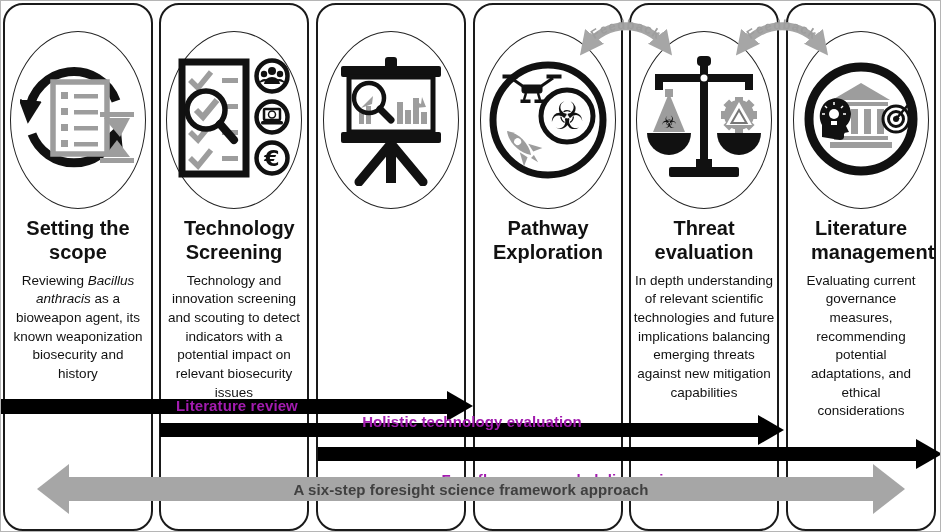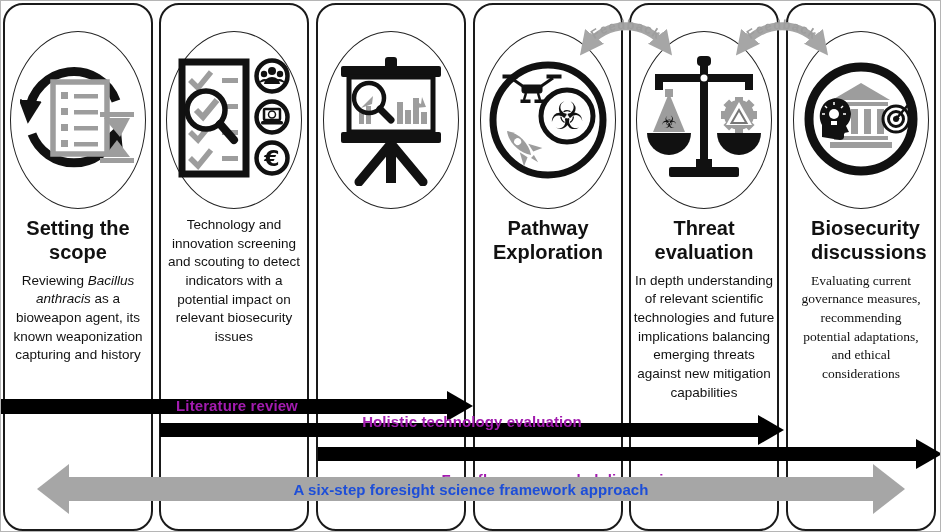--- a/index.html
+++ b/index.html
@@ -6,34 +6,34 @@
   .fig{position:relative;width:941px;height:532px;box-sizing:border-box;border:1px solid #b5b5b5;
        background:#fff;font-family:"Liberation Sans",sans-serif;color:#111;overflow:hidden;}
   .panel{position:absolute;top:2px;width:150px;height:528px;box-sizing:border-box;
          border:2px solid #1a1a1a;border-radius:20px;background:#fff;text-align:center;}
   .p1{left:2px}.p2{left:158px}.p3{left:315px}.p4{left:472px}.p5{left:628px}.p6{left:785px}
   .oval{width:136px;height:178px;box-sizing:border-box;border:1.5px solid #222;border-radius:50%;
         margin:26px auto 0;display:flex;align-items:center;justify-content:center;background:#fff;}
   .title{font-weight:bold;font-size:20px;line-height:1.22;margin:7px auto 0;}
   .tw-narrow{max-width:100px;}
   .desc{font-size:13.5px;line-height:1.38;margin:7px auto 0;max-width:142px;}
-  .desc-w132{max-width:132px;} .desc-w122{max-width:122px;font-family:Liberation Serif, serif;}
+  .desc-w132{max-width:132px;} .desc-w122{max-width:122px;}
   .it{font-style:italic;}
   
   .band{position:absolute;background:#000;}
   .head{position:absolute;width:0;height:0;border-style:solid;
         border-color:transparent transparent transparent #000;}
   .ghead-l{position:absolute;width:0;height:0;border-style:solid;
         border-color:transparent #a6a6a6 transparent transparent;}
   .ghead-r{position:absolute;width:0;height:0;border-style:solid;
         border-color:transparent transparent transparent #a6a6a6;}
   .gband{position:absolute;background:#a6a6a6;}
   .albl{position:absolute;text-align:center;font-weight:bold;font-size:15px;color:#a21caf;
         letter-spacing:.1px;}
-  .albl-dark{color:#1d4ed8;}
+  .albl-dark{color:#404040;}
   .fb{position:absolute;top:4px;width:120px;height:64px;}
 </style>
 </head>
 <body>
 
 <div class="fig">
 
   <div class="panel p1">
     <div class="oval">
       <svg width="116" height="132" viewBox="0 0 116 132">
@@ -57,21 +57,21 @@
         </g>
         <g fill="#9d9d9d">
           <rect x="80" y="58" width="34" height="5"></rect>
           <rect x="80" y="104" width="34" height="5"></rect>
           <path d="M84 64 h26 l-10 19 z"></path>
           <path d="M97 86 l-13 17 h26 z"></path>
         </g>
       </svg>
     </div>
     <div class="title">Setting the scope</div>
-    <div class="desc desc-w132"><span>Reviewing </span><span class="it">Bacillus anthracis</span><span> as a bioweapon agent, its known weaponization capturing and history</span></div>
+    <div class="desc desc-w132"><span>Reviewing </span><span class="it">Bacillus anthracis</span><span> as a bioweapon agent, its known weaponization biosecurity and history</span></div>
   </div>
 
   <div class="panel p2">
     <div class="oval">
       <svg width="116" height="132" viewBox="0 0 116 132">
         <rect x="6" y="8" width="64" height="112" fill="#fff" stroke="#111" stroke-width="7"></rect>
         <g stroke="#9d9d9d" stroke-width="5.5" fill="none">
           <path d="M14 26 l8 8 l13 -16"></path>
           <path d="M14 78 l8 8 l13 -16"></path>
           <path d="M14 104 l8 8 l13 -16"></path>
@@ -99,20 +99,21 @@
           <rect x="88" y="55" width="16" height="11" rx="1" fill="#fff" stroke="#111" stroke-width="2.5"></rect>
           <circle cx="96" cy="60.5" r="3.5" fill="none" stroke="#111" stroke-width="1.5"></circle>
           <rect x="85" y="67" width="22" height="3.5" rx="1.5" fill="#111"></rect>
         </g>
         <g>
           <circle cx="96" cy="104" r="15.5" fill="#fff" stroke="#111" stroke-width="4.5"></circle>
           <text x="96" y="112" text-anchor="middle" font-size="22" font-weight="bold" fill="#111" font-family="DejaVu Sans, sans-serif">€</text>
         </g>
       </svg>
     </div>
+    <div class="title tw-narrow">Technology Screening</div>
     <div class="desc">Technology and innovation screening and scouting to detect indicators with a potential impact on relevant biosecurity issues</div>
   </div>
 
   <div class="panel p3">
     <div class="oval">
       <svg width="116" height="132" viewBox="0 0 116 132">
         <rect x="52" y="3" width="12" height="14" rx="3" fill="#111"></rect>
         <rect x="8" y="12" width="100" height="11" rx="2" fill="#111"></rect>
         <rect x="16" y="23" width="84" height="55" fill="#fff" stroke="#111" stroke-width="5"></rect>
         <g fill="#9d9d9d">
@@ -233,21 +234,21 @@
           <circle cx="100" cy="64" r="13" fill="#fff" stroke="#111" stroke-width="3"></circle>
           <circle cx="100" cy="64" r="7.5" fill="#fff" stroke="#111" stroke-width="3"></circle>
           <circle cx="100" cy="64" r="3" fill="#111"></circle>
           <line x1="100" y1="64" x2="112" y2="50" stroke="#111" stroke-width="2.5"></line>
           <polygon points="99,65 104,64 100,60" fill="#111"></polygon>
           <line x1="112" y1="50" x2="116" y2="50" stroke="#111" stroke-width="2"></line>
           <line x1="112" y1="50" x2="112" y2="46" stroke="#111" stroke-width="2"></line>
         </g>
       </svg>
     </div>
-    <div class="title tw-narrow">Biosecurity discussions</div>
+    <div class="title tw-narrow">Literature management</div>
     <div class="desc desc-w122">Evaluating current governance measures, recommending potential adaptations, and ethical considerations</div>
   </div>
 
   <svg class="fb" style="left:565px" viewBox="0 0 120 64">
     <defs>
       <marker id="fba1" viewBox="0 0 10 10" refX="4.5" refY="5" markerWidth="3" markerHeight="3" orient="auto-start-reverse">
         <path d="M0 0 L10 5 L0 10 z" fill="#a6a6a6"></path>
       </marker>
       <path id="fbp1" d="M 12 56 A 52 52 0 0 1 108 56" fill="none"></path>
     </defs>

